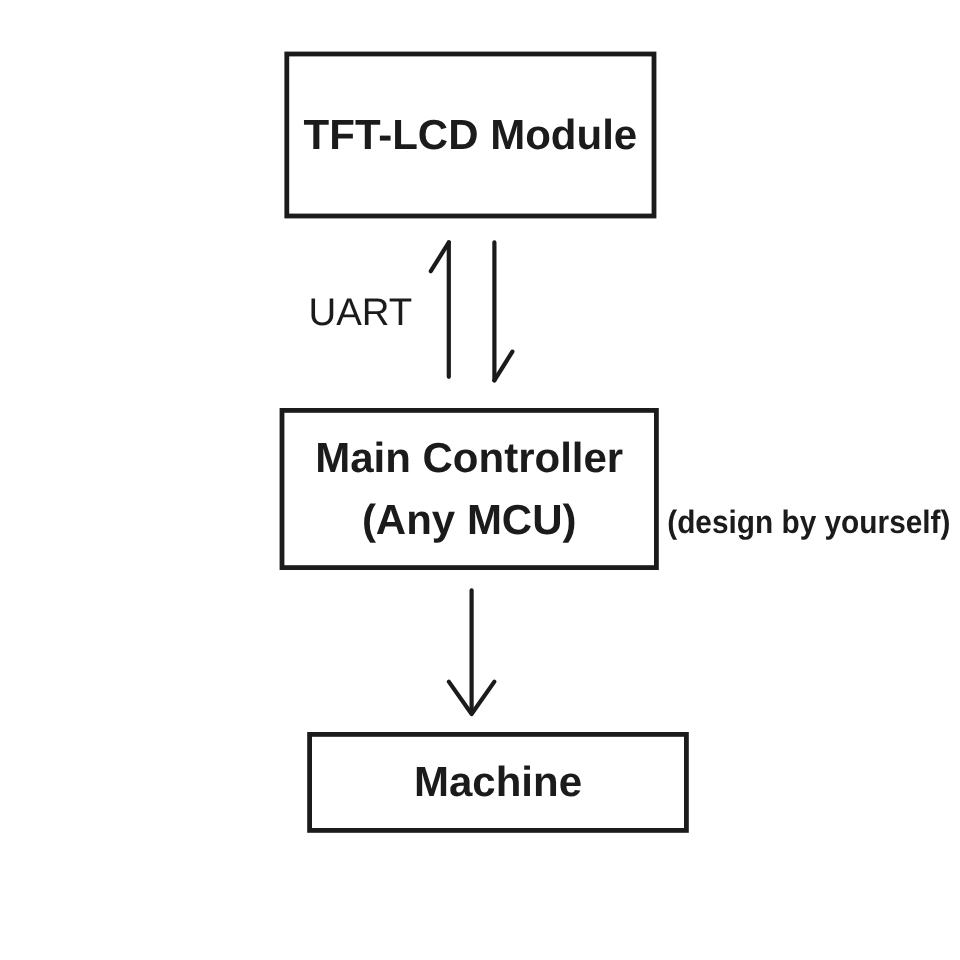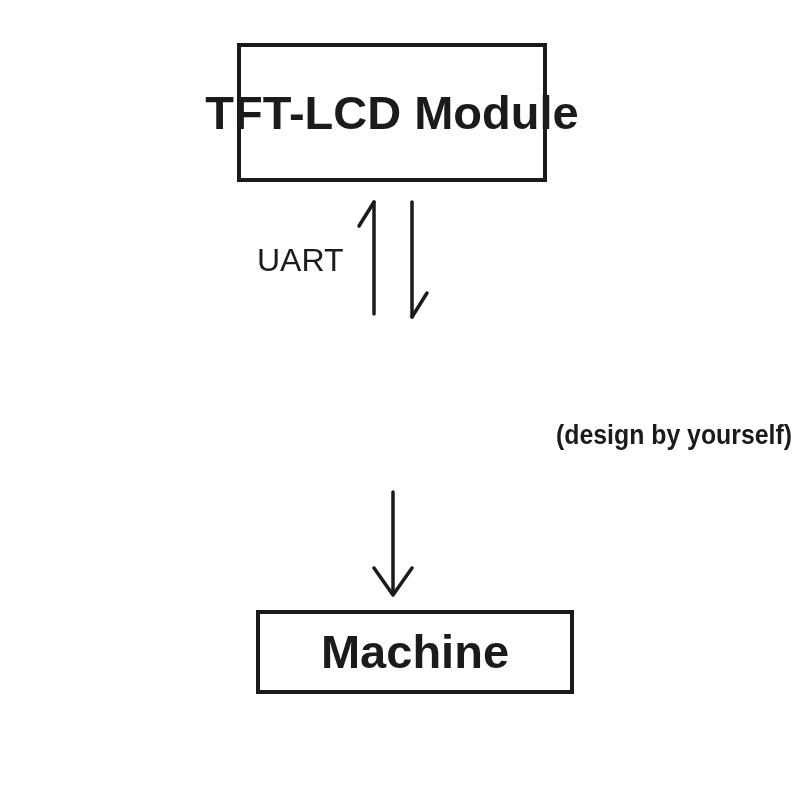--- a/index.html
+++ b/index.html
@@ -21,21 +21,21 @@
     box-sizing: border-box;
     border: 4px solid #1b1b1b;
     background: #ffffff;
     display: flex;
     flex-direction: column;
     align-items: center;
     justify-content: center;
     text-align: center;
   }
   .node .line {
-    font-size: 47px;
+    font-size: 35px;
     font-weight: bold;
     line-height: 52px;
     white-space: nowrap;
     letter-spacing: 0px;
   }
   .node-tft     { left: 237px; top: 43px;  width: 310px; height: 139px; }
   .node-mcu     { left: 233px; top: 340px; width: 316px; height: 135px; }
   .node-machine { left: 232px; top: 610px; width: 318px; height: 84px; margin-left: 24px; }
 
   .edge-label {
@@ -84,20 +84,24 @@
     <line x1="19" y1="6" x2="4" y2="30" stroke-width="3.5"></line>
   </svg>
 
   <svg class="arrow-svg arrow-down-svg" width="40" height="126" viewBox="0 0 40 126">
     <line x1="18" y1="4" x2="18" y2="119" stroke-width="3.5"></line>
     <line x1="18" y1="119" x2="33" y2="95" stroke-width="3.5"></line>
   </svg>
 
   <div class="edge-label label-uart">UART</div>
 
+  <div class="node node-mcu">
+    <div class="line">Main Controller</div>
+    <div class="line">(Any MCU)</div>
+  </div>
 
   <div class="annotation">(design by yourself)</div>
 
   <svg class="arrow-svg arrow-bottom-svg" width="50" height="112" viewBox="0 0 50 112">
     <line x1="24" y1="3" x2="24" y2="104" stroke-width="3.5"></line>
     <polyline points="5,79 24,106 43,79" stroke-width="3.5"></polyline>
   </svg>
 
   <div class="node node-machine">
     <div class="line">Machine</div>

